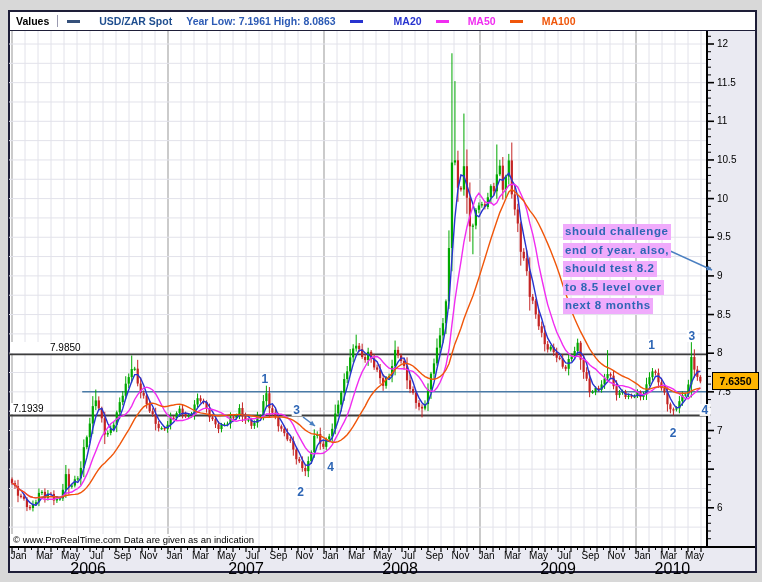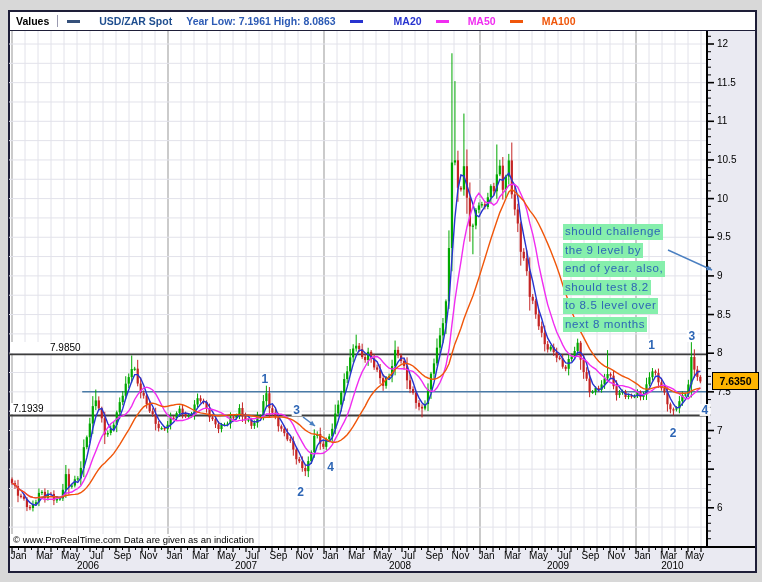--- a/index.html
+++ b/index.html
@@ -13,27 +13,27 @@
   .h-values{font-weight:bold;padding:0 8px 0 2px;border-right:1px solid #9a9ab0;margin-right:9px;}
   .legend-item{display:flex;align-items:center;margin-right:14px;font-weight:bold;gap:15px;}
   .dash{display:inline-block;width:13px;height:3px;margin-right:4px;}
   .strip-right{position:absolute;left:707px;top:31px;width:48px;height:540px;background:#eaeaf2;z-index:1;}
   .strip-bottom{position:absolute;left:10px;top:547px;width:697px;height:24px;background:#eaeaf2;z-index:1;}
   .plot-hit{position:absolute;left:9px;top:31px;width:698px;height:516px;z-index:2;}
   #chart-svg{position:absolute;left:0;top:0;width:762px;height:582px;z-index:3;pointer-events:none;}
   .ovl{position:absolute;z-index:4;}
   .ylabel{position:absolute;font-size:10px;color:#000;}
   .xlabel{position:absolute;font-size:10px;color:#000;transform:translateX(-50%);}
-  .yearlabel{position:absolute;font-size:10px;color:#000;transform:translateX(-50%);}
+  .yearlabel{position:absolute;font-size:16px;color:#000;transform:translateX(-50%);}
   .marker{position:absolute;font-size:12px;font-weight:bold;transform:translate(-50%,-50%);
           background:rgba(255,255,255,0.92);padding:0 2px;line-height:12px;}
   .lvl-label{position:absolute;font-size:10px;color:#000;background:#ffffff;padding:0 2px;line-height:11px;}
   .watermark{position:absolute;font-size:15px;font-weight:bold;background:#ffffff;padding:1px 5px;letter-spacing:0.3px;}
   .annotation{position:absolute;}
-  .annotation .ann-line{display:inline-block;font-size:11.5px;font-weight:normal;background:#86efac;
+  .annotation .ann-line{display:inline-block;font-size:11.5px;font-weight:bold;background:#f0abfc;
                         line-height:15.5px;padding:0 2px;letter-spacing:0.6px;white-space:nowrap;}
   .copyright{position:absolute;font-size:9.5px;color:#000;background:#ffffff;padding:0 3px;line-height:12px;}
   .price-box{position:absolute;width:45px;height:16px;border:1px solid #000;font-size:10.5px;font-weight:bold;
              text-align:center;line-height:16px;z-index:5;}
 </style>
 </head>
 <body>
 
 <div class="page">
   <div class="chart-frame"></div>
@@ -803,21 +803,20 @@
       <line x1="303" y1="417" x2="315" y2="426" stroke="#4a7fc1" stroke-width="1.5"></line>
       <polygon points="315,426 309.1119779859067,424.84622499526427 312.2437298315076,420.67055586779645" fill="#4a7fc1"></polygon>
     </svg>
 
 
   <div class="lvl-label ovl" style="left:11px;top:342px;padding-left:39px;">7.9850</div>
   <div class="lvl-label ovl" style="left:11px;top:403px;">7.1939</div>
 
   <div class="annotation ovl" id="annotation-box" style="left:563px;top:221px;">
       <div><span class="ann-line" style="color: rgb(46, 102, 181);">should challenge</span></div>
-      <div><span class="ann-line" style="color: rgb(46, 102, 181);">the 9 level by</span></div>
       <div><span class="ann-line" style="color: rgb(46, 102, 181);">end of year. also,</span></div>
       <div><span class="ann-line" style="color: rgb(46, 102, 181);">should test 8.2</span></div>
       <div><span class="ann-line" style="color: rgb(46, 102, 181);">to 8.5 level over</span></div>
       <div><span class="ann-line" style="color: rgb(46, 102, 181);">next 8 months</span></div>
     </div>
 
   <div class="copyright ovl" style="left:10px;top:534px;">© www.ProRealTime.com Data are given as an indication</div>
 
   <div class="price-box ovl" id="price-box" style="left: 712px; top: 372px; background: rgb(255, 180, 0); color: rgb(0, 0, 0);">7.6350</div>
 

